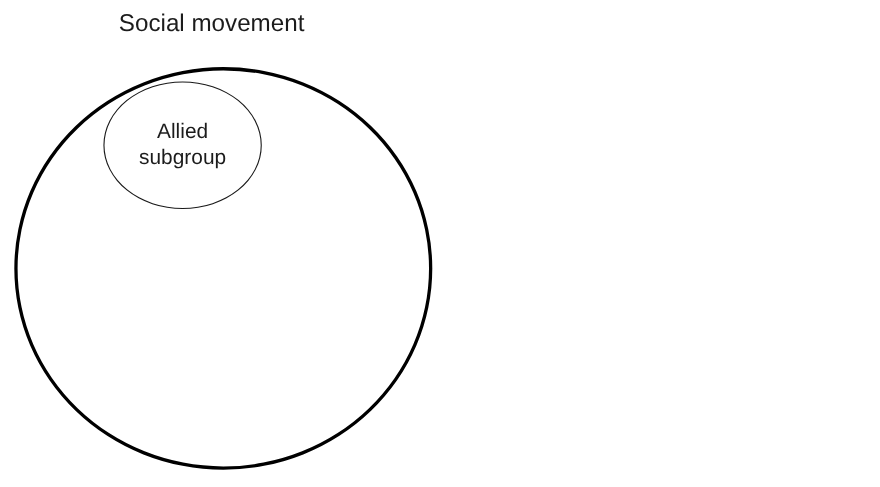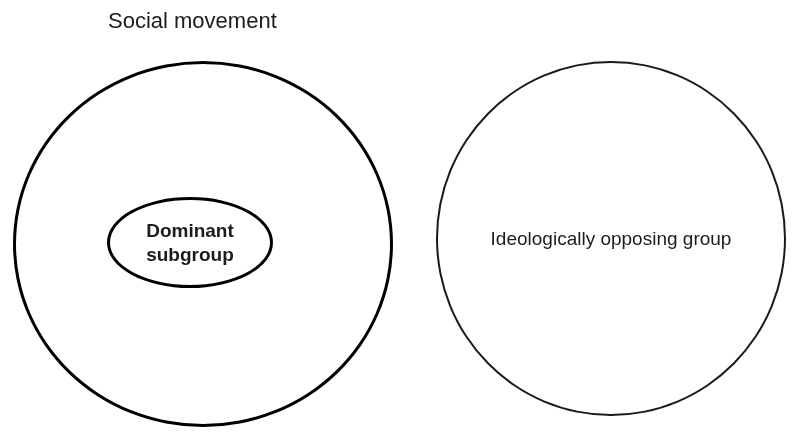--- a/index.html
+++ b/index.html
@@ -89,23 +89,20 @@
 </style>
 </head>
 <body>
 
 <div class="canvas">
 
   <div class="diagram-title">Social movement</div>
 
   <div class="shape outer-circle-left"></div>
 
-
-  <div class="shape ellipse-dominant">
-    <div class="shape-label">Dominant subgroup</div>
+  <div class="shape ellipse-allied">
+    <div class="shape-label">Allied subgroup</div>
   </div>
 
 
-  <div class="shape outer-circle-right">
-    <div class="shape-label">Ideologically opposing group</div>
-  </div>
+
 
 </div>
 
 </body></html>

